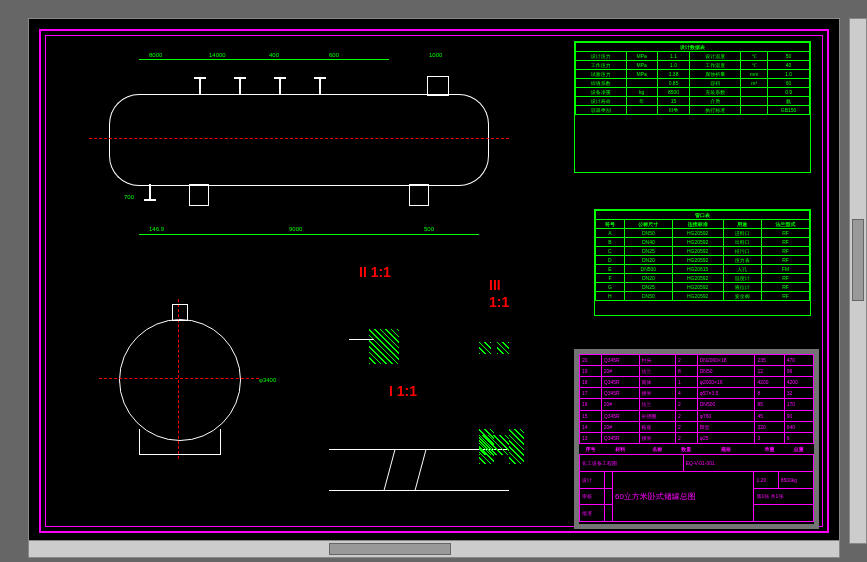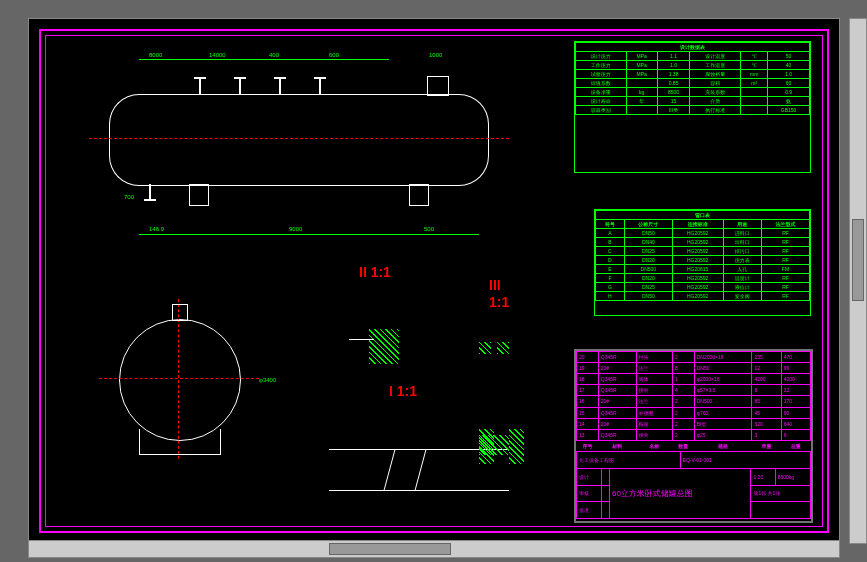--- a/index.html
+++ b/index.html
@@ -21,21 +21,21 @@
 .dim-txt{position:absolute;color:#0f0;font-size:6px;white-space:nowrap}
 .section-circle{position:absolute;left:90px;top:300px;width:120px;height:120px;border:1px solid #fff;border-radius:50%}
 .section-center-v{position:absolute;left:149px;top:280px;width:1px;height:160px;border-left:1px dashed #f00}
 .section-center-h{position:absolute;left:70px;top:359px;width:160px;height:1px;border-top:1px dashed #f00}
 .saddle{position:absolute;left:110px;top:410px;width:80px;height:25px;border:1px solid #fff;border-top:none}
 .detail{position:absolute;border:1px solid #fff}
 .red-label{position:absolute;color:#f00;font-size:14px;font-weight:bold}
 .table-box{position:absolute;border:1px solid #0f0;font-size:5px;color:#0f0}
 .table-box table{width:100%;border-collapse:collapse}
 .table-box td,.table-box th{border:1px solid #0f0;padding:1px 2px;text-align:center;line-height:1.2}
-.title-block{position:absolute;border:2px solid #737373;font-size:5px;color:#f0f}
+.title-block{position:absolute;border:5px solid #737373;font-size:5px;color:#f0f}
 .title-block table{width:100%;border-collapse:collapse}
 .title-block td{border:1px solid #f0f;padding:1px 2px;line-height:1.2}
 .hatch{position:absolute;background:repeating-linear-gradient(45deg,#0f0 0,#0f0 1px,transparent 1px,transparent 4px)}
 </style>
 </head>
 <body>
 
 <div class="viewport">
   <div class="canvas">
     <div class="frame">

